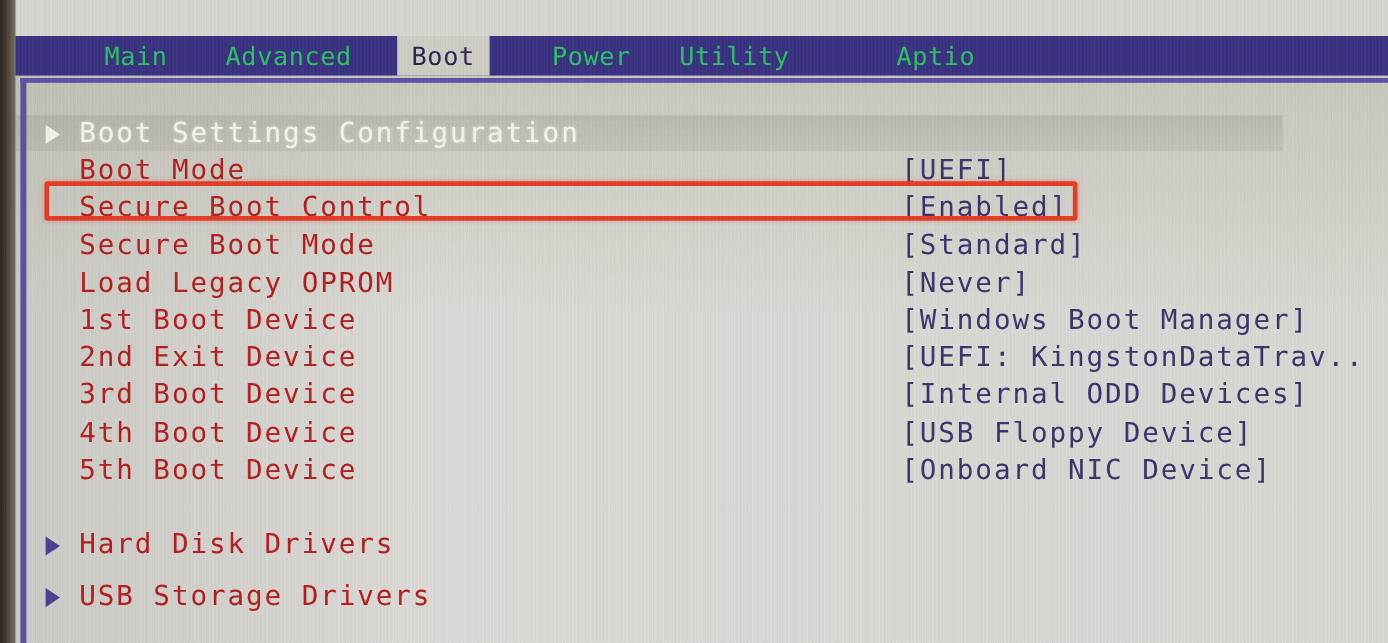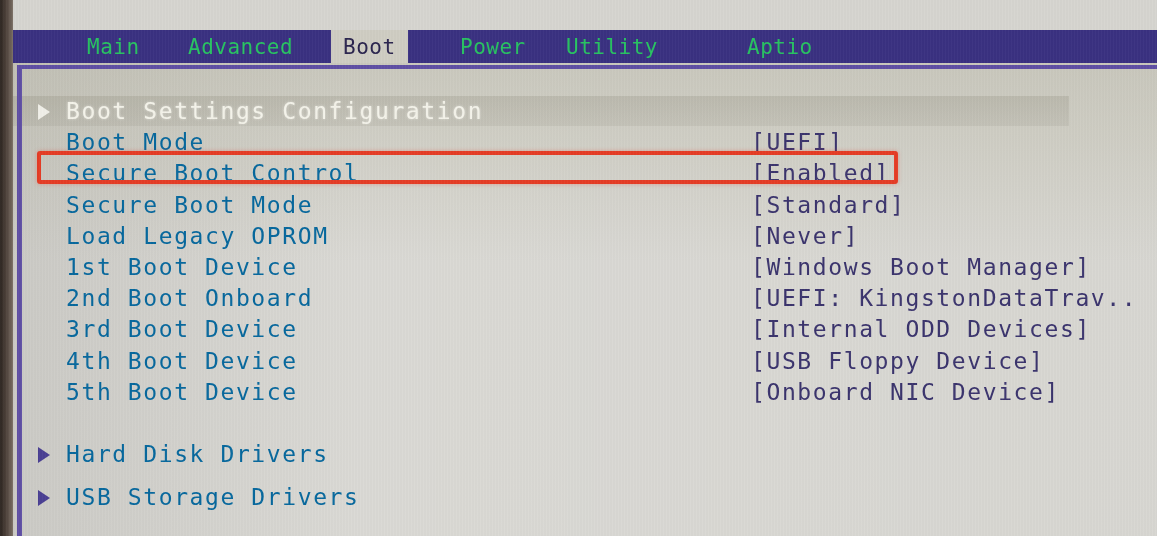--- a/index.html
+++ b/index.html
@@ -130,21 +130,21 @@
   .arrow.light { border-left-color: #f0efe8; }
 
   .label {
     position: absolute;
     left: 53px;
     top: 0;
     height: 30px;
     line-height: 30px;
     font-size: 23px;
     letter-spacing: 1.6px;
-    color: #0369a1;
+    color: #b91c1c;
     white-space: nowrap;
   }
   .label.selected {
     color: #f4f3ea;
     text-shadow: 0 0 3px rgba(255,255,255,0.5);
   }
   .value {
     position: absolute;
     left: 714px;
     top: 0;
@@ -223,21 +223,21 @@
         </div>
         <div class="row" style="top: 157.8px;">
           <div class="label">Load Legacy OPROM</div>
           <div class="value">[Never]</div>
         </div>
         <div class="row" style="top: 189px; text-align: center;">
           <div class="label">1st Boot Device</div>
           <div class="value">[Windows Boot Manager]</div>
         </div>
         <div class="row" style="top: 220.2px;">
-          <div class="label">2nd Boot Onboard</div>
+          <div class="label">2nd Exit Device</div>
           <div class="value">[UEFI: KingstonDataTrav..</div>
         </div>
         <div class="row" style="top: 251.4px; padding-left: 24px;">
           <div class="label">3rd Boot Device</div>
           <div class="value">[Internal ODD Devices]</div>
         </div>
         <div class="row" style="top: 282.6px;">
           <div class="label">4th Boot Device</div>
           <div class="value">[USB Floppy Device]</div>
         </div>

